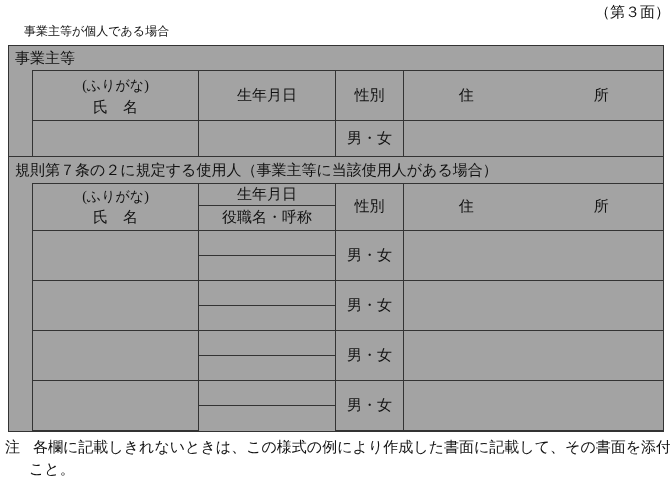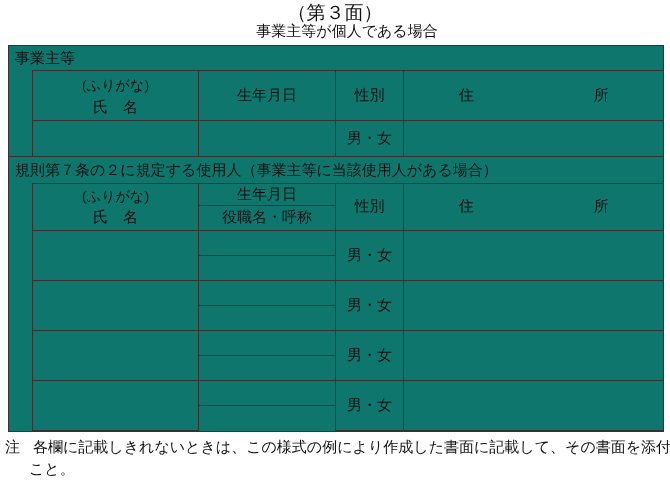--- a/index.html
+++ b/index.html
@@ -13,40 +13,39 @@
     -webkit-font-smoothing: antialiased;
   }
   .sheet {
     position: relative;
     width: 670px;
     height: 485px;
     overflow: hidden;
     font-size: 15px;
   }
   .page-title {
-    text-align: center;
+    text-align: right;
     padding-top: 3px;
     height: 19px;
     line-height: 19px;
-    font-size: 19px;
+    font-size: 15px;
   }
   .page-heading {
     margin-left: 24px;
     height: 19px;
     line-height: 19px;
-    font-size: 15px;
-    text-align: center;
+    font-size: 12px;
   }
   .form-box {
     margin-left: 8px;
     margin-top: 4px;
     width: 654px;
     border: 1px solid #333333;
     box-sizing: content-box;
-    background: #0f766e;
+    background: #a3a3a3;
   }
   .section-label {
     height: 24px;
     line-height: 24px;
     padding-left: 6px;
     font-size: 15px;
     white-space: nowrap;
   }
   .rule-label {
     border-top: 1px solid #333333;

